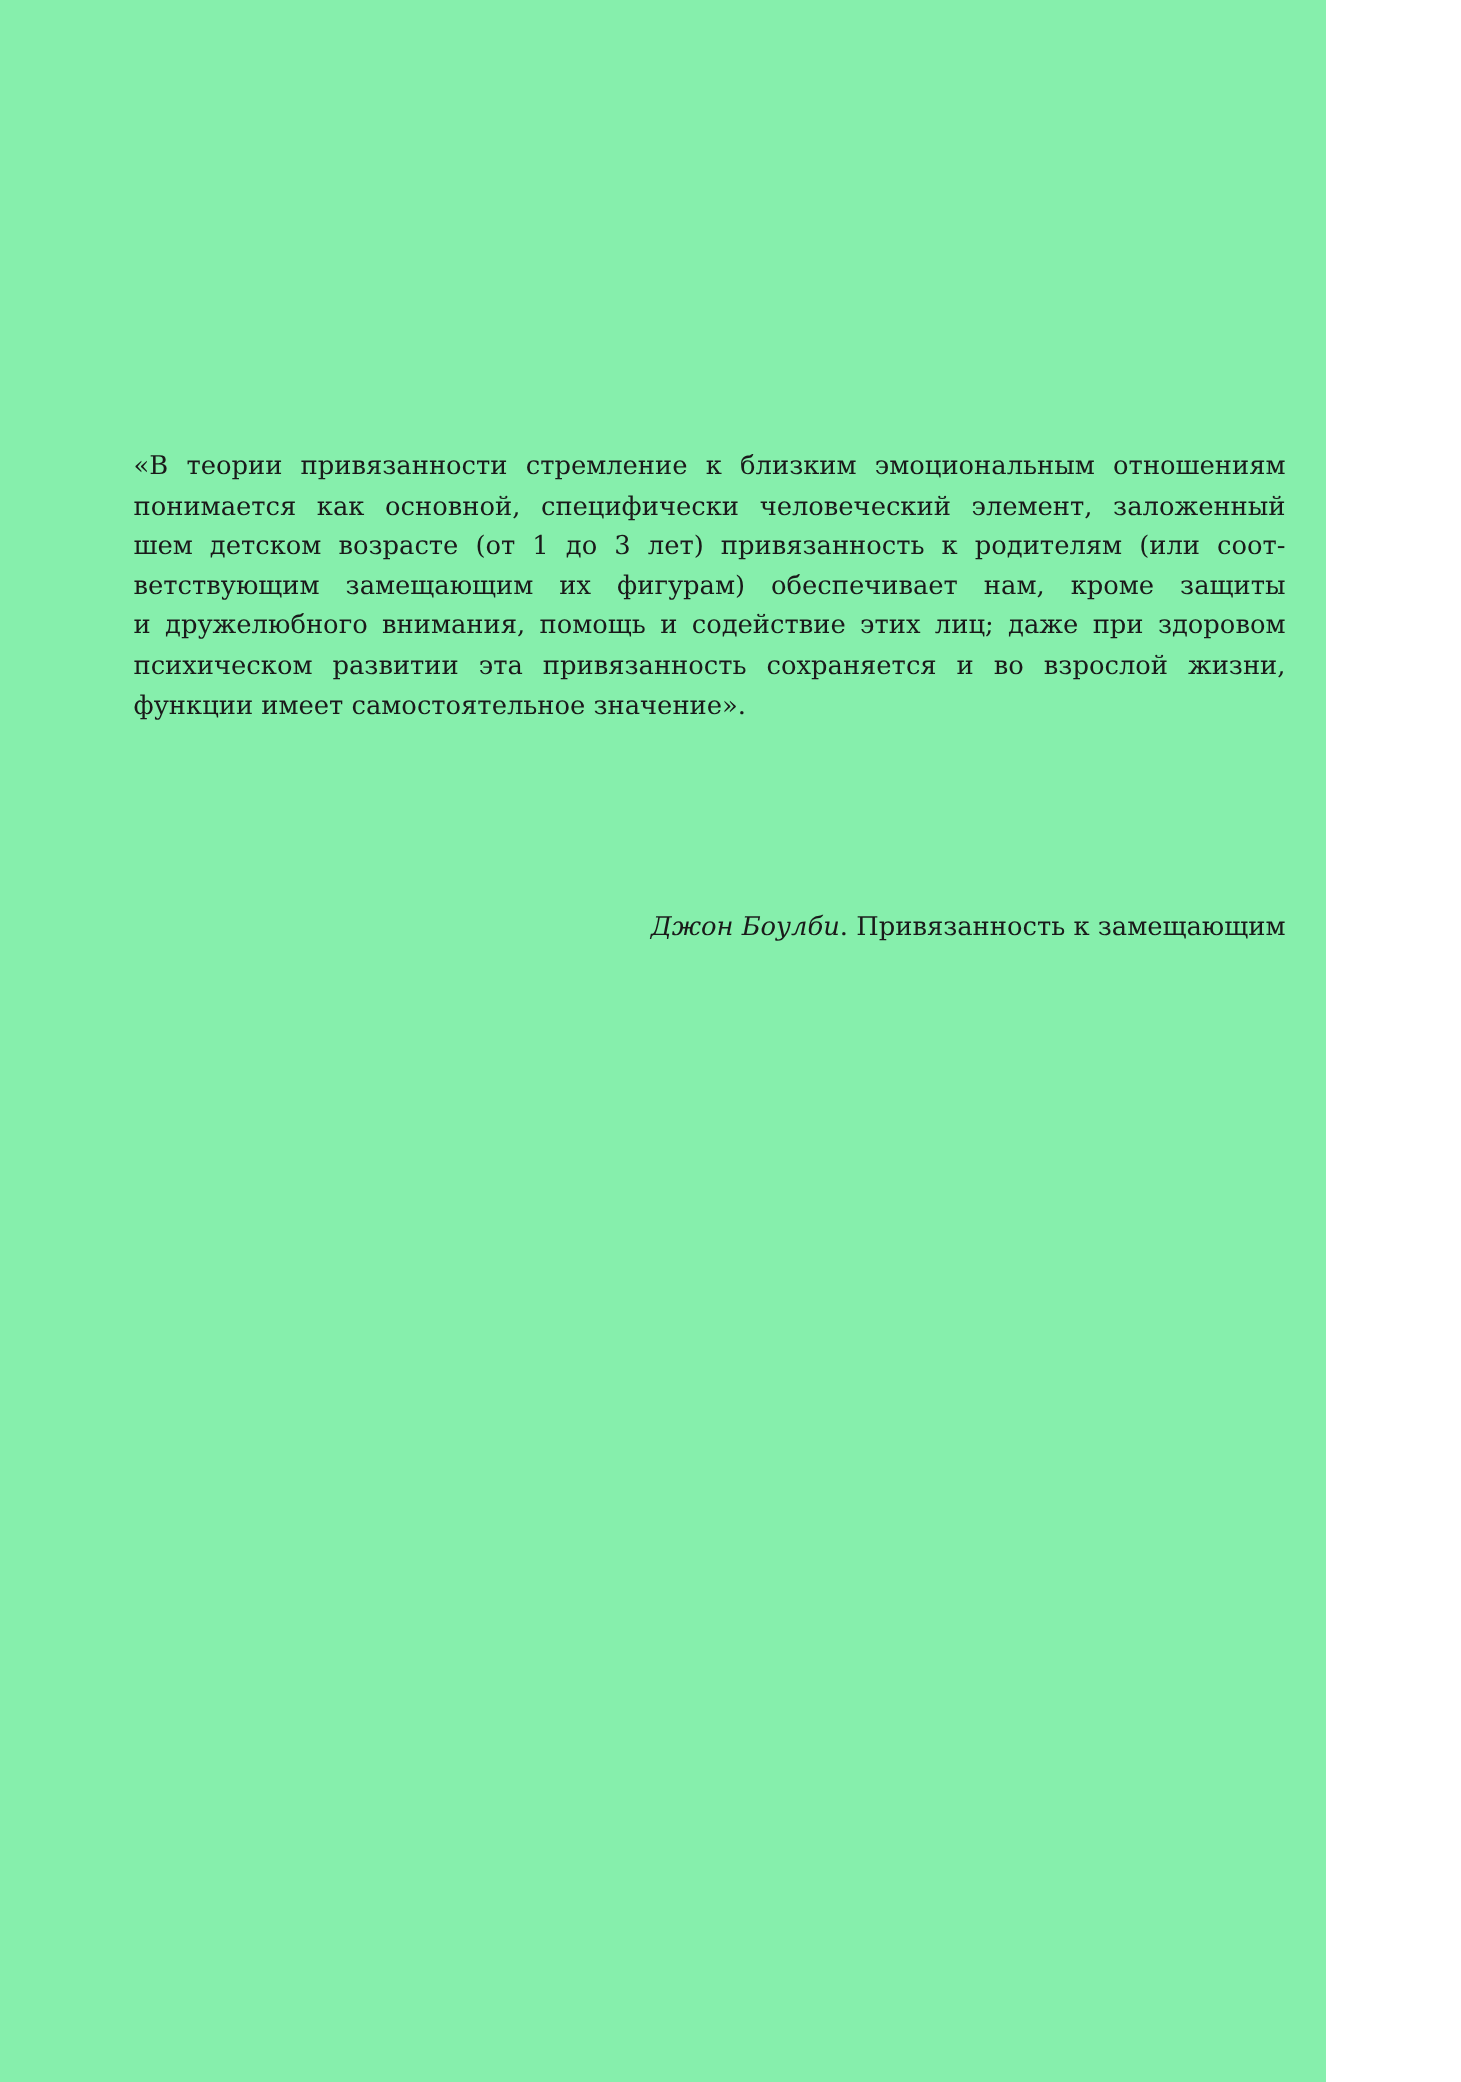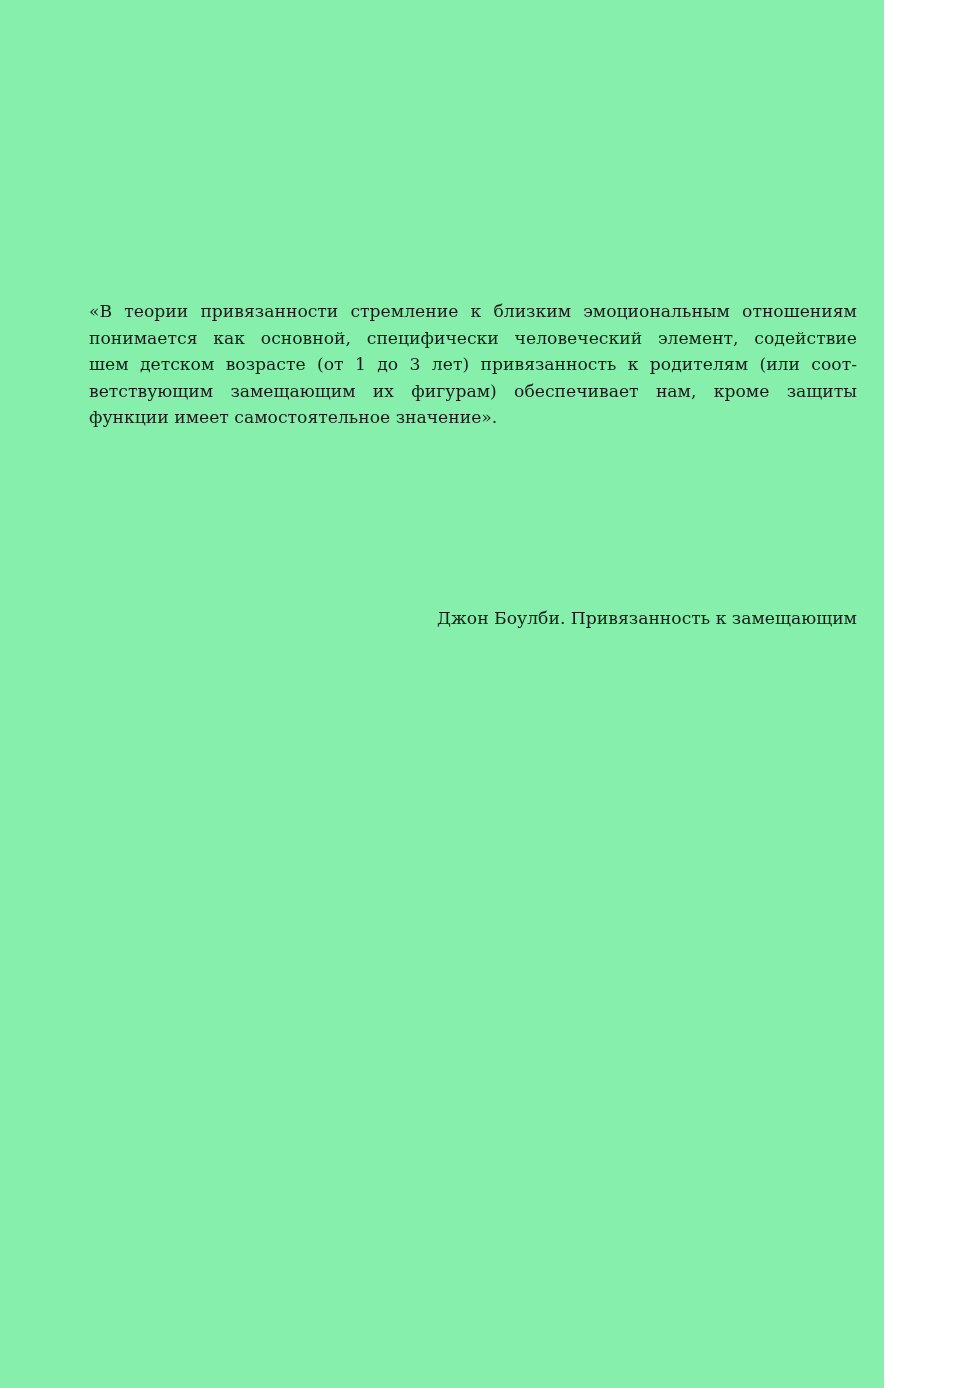--- a/index.html
+++ b/index.html
@@ -12,32 +12,34 @@
   }
   .line { display: block; white-space: nowrap; text-align: justify; text-align-last: justify; height: 26.6px; }
   .line.last { text-align-last: left; }
   .line.indent { padding-left: 38px; }
   .attribution {
     position: absolute; left: 89px; top: 605px; width: 768px;
     font-family: "DejaVu Serif", "Liberation Serif", serif;
     font-size: 17.2px; line-height: 26.6px; color: #1a1a1a; text-align: right;
   }
   .attribution div { white-space: nowrap; }
-  .author { }
+  .author { font-style: italic; }
 </style>
 </head>
 <body>
 
 <div class="page">
   <div class="epigraph">
     <div>
       <span class="line">«В теории привязанности стремление к близким эмоциональным отношениям</span>
-      <span class="line">понимается как основной, специфически человеческий элемент, содействие</span>
+      <span class="line">понимается как основной, специфически человеческий элемент, заложенный</span>
       <span class="line">шем детском возрасте (от 1 до 3 лет) привязанность к родителям (или соот-</span>
       <span class="line">ветствующим замещающим их фигурам) обеспечивает нам, кроме защиты</span>
+      <span class="line">и дружелюбного внимания, помощь и содействие этих лиц; даже при здоровом</span>
+      <span class="line">психическом развитии эта привязанность сохраняется и во взрослой жизни,</span>
     </div>
     <div>
       <span class="line last">функции имеет самостоятельное значение».</span>
     </div>
   </div>
 
   <div class="attribution">
     <div><span class="author">Джон Боулби</span><span>. </span><span>Привязанность к замещающим</span></div>
   </div>
 </div>

